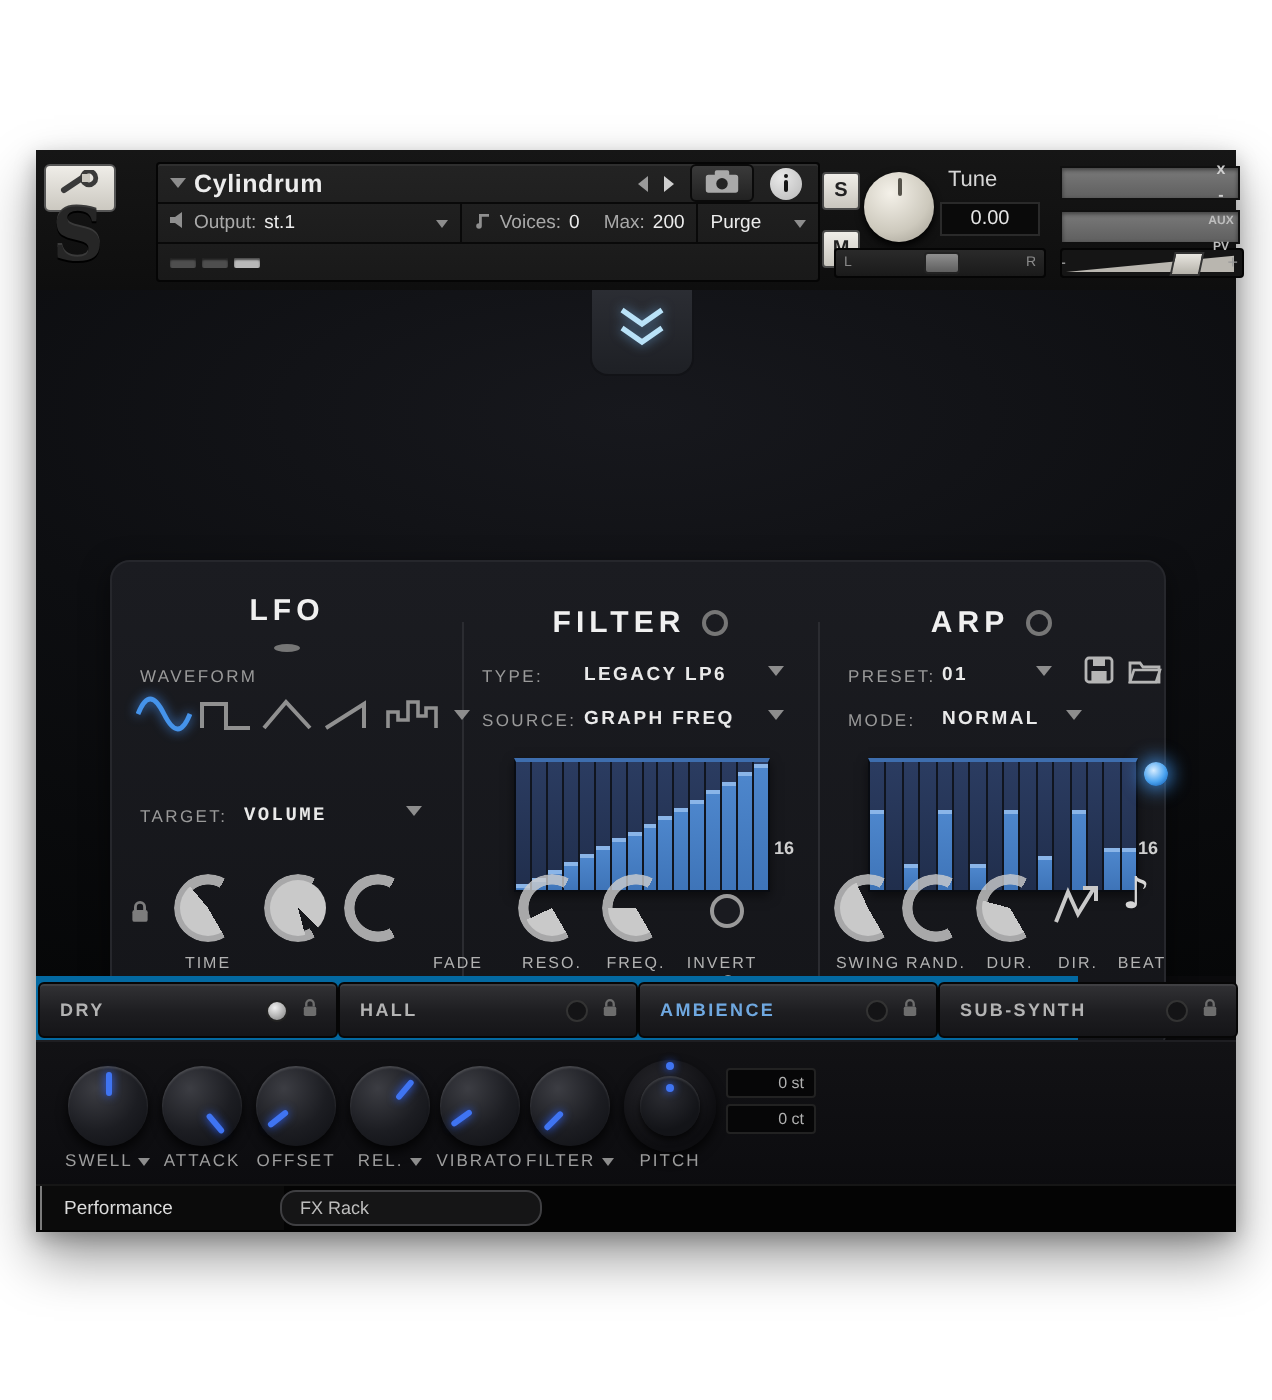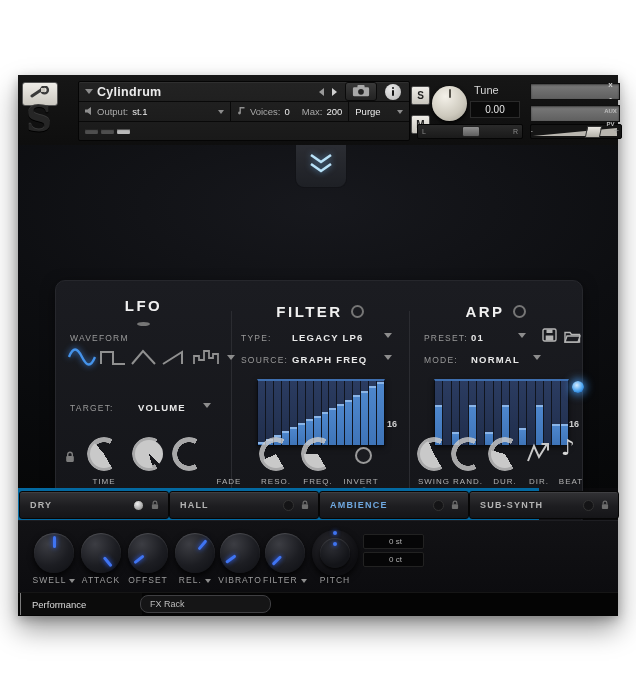--- a/index.html
+++ b/index.html
@@ -84,21 +84,21 @@
   .fxlock{margin:0 9px 0 7px;}
   
   .krow{position:absolute;left:0;top:445px;width:600px;height:72px;background:linear-gradient(#121215,#0c0c0f);border-top:1px solid #1e1e22;}
   .bknob{position:absolute;width:40px;height:40px;border-radius:50%;background:radial-gradient(circle at 35% 28%,#3c3d43,#1c1d22 55%,#0e0f13);box-shadow:0 3px 6px rgba(0,0,0,.8),inset 0 1px 1px rgba(255,255,255,.14);}
   .rot{position:absolute;inset:0;}
   .bptr{position:absolute;left:50%;top:3px;width:3px;height:12px;margin-left:-1.5px;border-radius:2px;background:#3f74f2;box-shadow:0 0 5px #2e62ff;}
   .bklbl{position:absolute;top:54px;width:70px;text-align:center;font-size:8.5px;letter-spacing:1px;color:#9d9d9d;}
   .pitch-outer{position:absolute;width:46px;height:46px;border-radius:50%;background:radial-gradient(circle at 40% 30%,#26262b,#0d0d10 70%);box-shadow:0 3px 6px rgba(0,0,0,.8);}
   .pitch-inner{position:absolute;left:8px;top:8px;width:30px;height:30px;border-radius:50%;background:radial-gradient(circle at 40% 30%,#2c2d33,#131418 65%);box-shadow:inset 0 1px 1px rgba(255,255,255,.12),0 2px 3px rgba(0,0,0,.7);}
   .bdot{position:absolute;width:4px;height:4px;border-radius:50%;background:#3f74f2;box-shadow:0 0 4px #2e62ff;}
-  .stct{position:absolute;width:38px;height:13px;background:#060607;border:1px solid #222;border-radius:2px;color:#b0b0b0;font-size:8px;display:flex;align-items:center;justify-content:flex-end;padding-right:21px;}
+  .stct{position:absolute;width:38px;height:13px;background:#060607;border:1px solid #222;border-radius:2px;color:#b0b0b0;font-size:8px;display:flex;align-items:center;justify-content:flex-end;padding-right:5px;}
   
   .footer{position:absolute;left:0;top:517px;width:600px;height:23px;background:#040404;border-top:1px solid #161616;}
   .ftab-active{position:absolute;left:2px;top:0;width:110px;height:22px;background:#0b0b0b;border-left:1px solid #7c7c7c;color:#dcdcdc;font-size:9.5px;display:flex;align-items:center;padding-left:11px;}
   .ftab{position:absolute;left:122px;top:2px;width:120px;height:16px;border:1px solid #3f3f42;border-radius:8px;background:#151516;color:#bdbdbd;font-size:9px;display:flex;align-items:center;padding-left:9px;}
 </style>
 </head>
 <body>
 
 <div class="stage">
 <div class="plugin">
@@ -247,21 +247,21 @@
               </svg>
         </span>
         <span class="wave-ic">
           <svg width="28" height="20" viewBox="0 0 28 20">
                 <path d="M2 17 L2 9 L7 9 L7 13 L12 13 L12 4 L17 4 L17 11 L21 11 L21 7 L26 7 L26 17" fill="none" stroke="#909090" stroke-width="1.8"></path>
               </svg>
         </span>
         <span class="caret" style="margin-left:4px;"></span>
       </div>
       <div class="plabel" style="left:14px;top:122px;">TARGET:</div>
-      <div class="pvalue" style="left:82px;top:121px;">VOLUME</div>
+      <div class="pvalue" style="left:66px;top:121px;font-family:Liberation Mono, monospace;">VOLUME</div>
       <span class="caret pcaret" style="left:147px;top:122px;"></span>
       <span style="position:absolute;left:9px;top:168px;">
         <svg width="10" height="12" viewBox="0 0 9 11">
               <rect x="1" y="4.6" width="7" height="5.4" rx="1" fill="#7d7d7d"></rect>
               <path d="M2.4 4.6 V3.2 a2.1 2.1 0 0 1 4.2 0 V4.6" stroke="#7d7d7d" fill="none" stroke-width="1.3"></path>
             </svg>
       </span>
       <div class="pknob" style="left:31px;top:156px;">
         <div class="pring"></div>
         <div class="pfill" style="background:conic-gradient(from 150deg,#c9c9c9 0 170deg,transparent 170deg);"></div>

